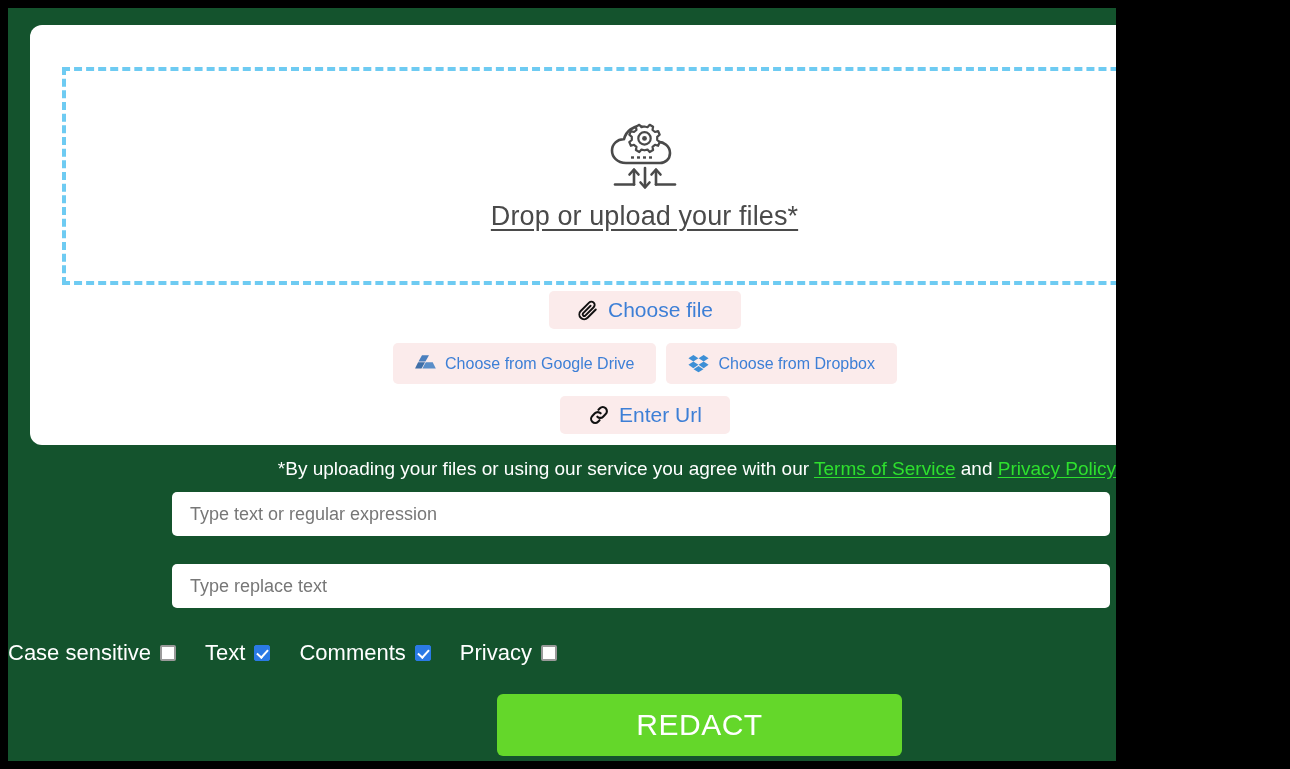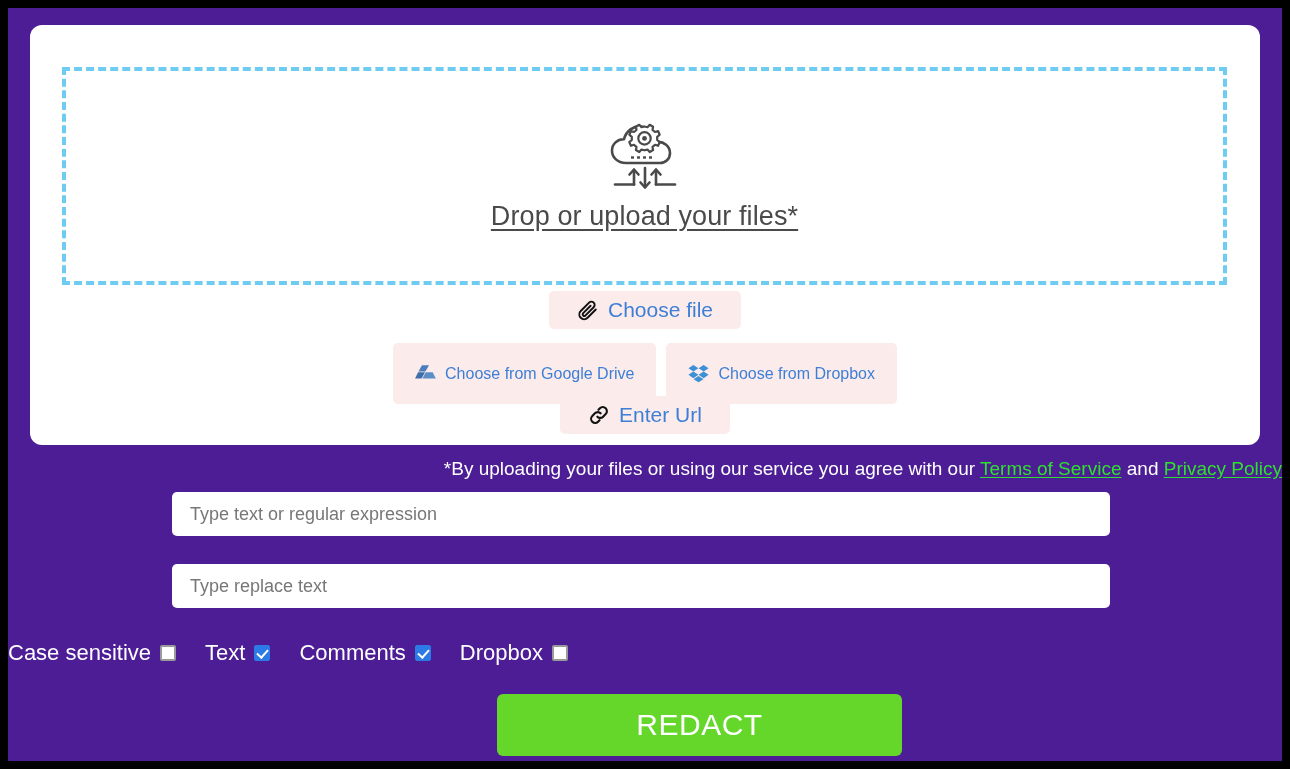--- a/index.html
+++ b/index.html
@@ -13,23 +13,23 @@
   body {
     background: #000000;
     font-family: "Liberation Sans", sans-serif;
   }
 
   
   #app-frame {
     position: absolute;
     left: 8px;
     top: 8px;
-    width: 1274px;
+    width: 1108px;
     height: 753px;
-    background: #4c1d95;
+    background: #14532d;
     overflow: hidden;
   }
 
   
   #upload-card {
     position: absolute;
     left: 22px;
     top: 17px;
     width: 1230px;
     height: 420px;
@@ -88,21 +88,21 @@
     cursor: pointer;
     white-space: nowrap;
   }
 
   .src-btn.big {
     font-size: 21px;
     padding: 7px 28px;
   }
   .src-btn.small {
     font-size: 16px;
-    padding: 21px 22px;
+    padding: 11px 22px;
   }
 
   .src-btn .ico { display: inline-flex; align-items: center; }
 
   
   #disclaimer {
     position: absolute;
     top: 448px;
     left: 0;
     width: 100%;
@@ -307,20 +307,20 @@
     </span>
     <span class="opt-group">
       <span>Text</span>
       <span class="cbx on"></span>
     </span>
     <span class="opt-group">
       <span>Comments</span>
       <span class="cbx on"></span>
     </span>
     <span class="opt-group">
-      <span>Dropbox</span>
+      <span>Privacy</span>
       <span class="cbx off"></span>
     </span>
   </div>
 
   <button id="redact-button">REDACT</button>
 
 </div>
 
 </body></html>

